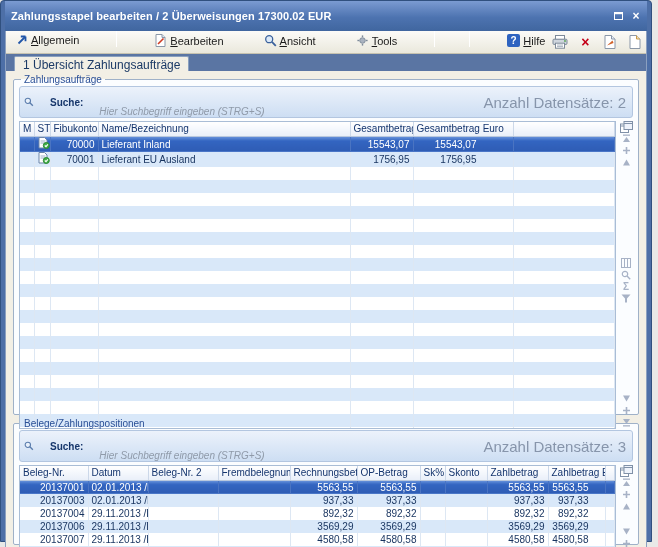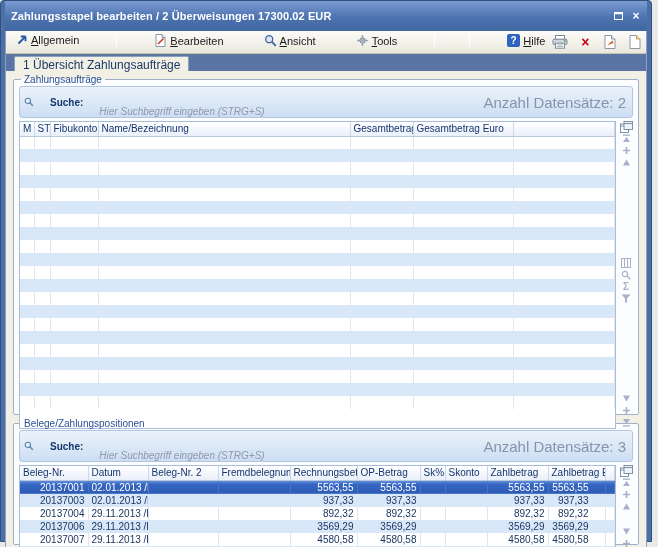--- a/index.html
+++ b/index.html
@@ -228,20 +228,54 @@
                   </colgroup>
                   <tbody>
                     <tr>
                       <th class="al-l">M</th>
                       <th class="al-l">ST</th>
                       <th class="al-l">Fibukonto</th>
                       <th class="al-l">Name/Bezeichnung</th>
                       <th class="al-l">Gesamtbetrag</th>
                       <th class="al-l">Gesamtbetrag Euro</th>
                       <th></th>
+                    </tr>
+                    <tr class="selected">
+                      <td class="al-l"></td>
+                      <td class="al-c"><span class="ic">
+                          <svg width="12" height="12" viewBox="0 0 12 12">
+                            <path d="M1 .5 H6.5 L9 3 V11 H1 Z" fill="#fff" stroke="#6b84a8"></path>
+                            <line x1="2.5" y1="4" x2="7.5" y2="4" stroke="#9db0c8"></line>
+                            <line x1="2.5" y1="6" x2="7.5" y2="6" stroke="#9db0c8"></line>
+                            <circle cx="8.3" cy="8.5" r="3" fill="#3fae46" stroke="#2c8a33"></circle>
+                            <path d="M6.8 8.5 L8 9.7 L9.9 7.4" fill="none" stroke="#fff" stroke-width="1.1"></path>
+                          </svg>
+                        </span></td>
+                      <td class="al-r">70000</td>
+                      <td class="al-l">Lieferant Inland</td>
+                      <td class="al-r">15543,07</td>
+                      <td class="al-r" style="padding-right:36px">15543,07</td>
+                      <td></td>
+                    </tr>
+                    <tr class="stripe">
+                      <td class="al-l"></td>
+                      <td class="al-c"><span class="ic">
+                          <svg width="12" height="12" viewBox="0 0 12 12">
+                            <path d="M1 .5 H6.5 L9 3 V11 H1 Z" fill="#fff" stroke="#6b84a8"></path>
+                            <line x1="2.5" y1="4" x2="7.5" y2="4" stroke="#9db0c8"></line>
+                            <line x1="2.5" y1="6" x2="7.5" y2="6" stroke="#9db0c8"></line>
+                            <circle cx="8.3" cy="8.5" r="3" fill="#3fae46" stroke="#2c8a33"></circle>
+                            <path d="M6.8 8.5 L8 9.7 L9.9 7.4" fill="none" stroke="#fff" stroke-width="1.1"></path>
+                          </svg>
+                        </span></td>
+                      <td class="al-r">70001</td>
+                      <td class="al-l">Lieferant EU Ausland</td>
+                      <td class="al-r">1756,95</td>
+                      <td class="al-r" style="padding-right:36px">1756,95</td>
+                      <td></td>
                     </tr>
                     <tr class="">
                       <td class="al-l"></td>
                       <td class="al-c"></td>
                       <td class="al-r"></td>
                       <td class="al-l"></td>
                       <td class="al-r"></td>
                       <td class="al-r" style="padding-right:36px"></td>
                       <td></td>
                     </tr>

